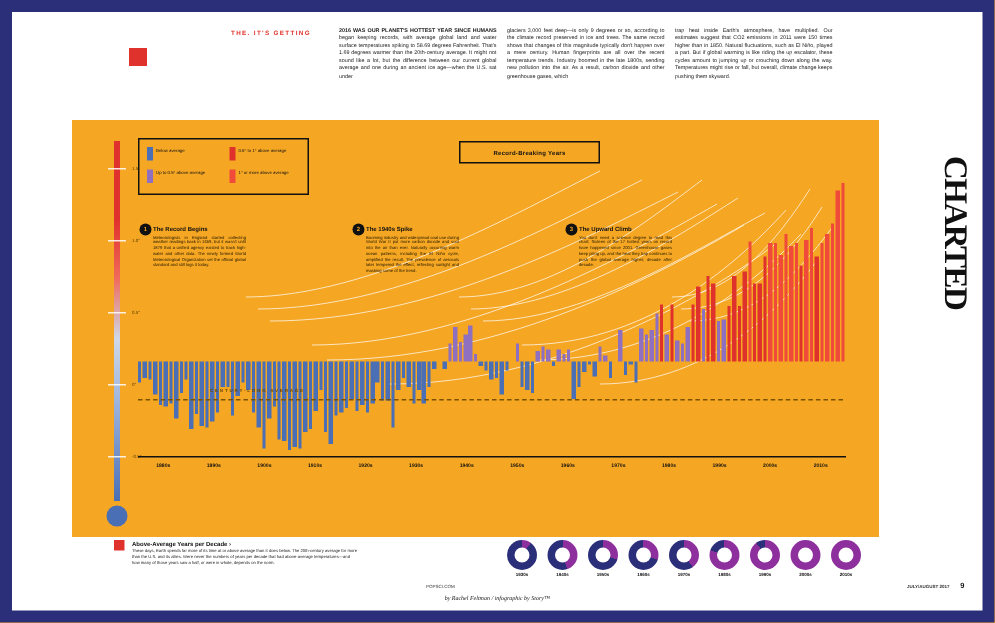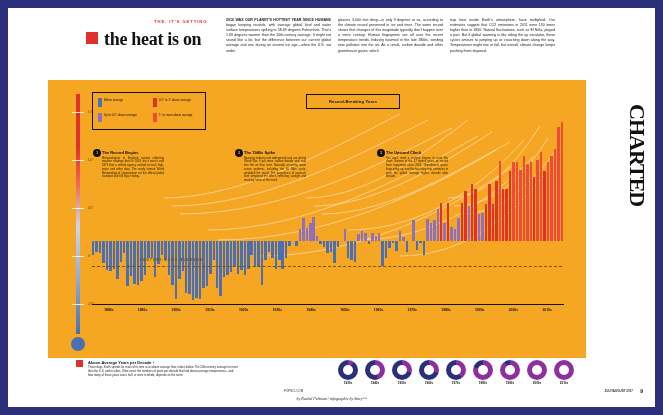--- a/index.html
+++ b/index.html
@@ -153,21 +153,20 @@
   .pnum { position:absolute; right:12px; top:380px; font-size:5px; font-weight:bold; color:#111; }
 </style>
 </head>
 <body>
 
 <div class="page">
 
   <div class="masthead">
     <div class="kicker">THE. IT'S GETTING</div>
     <div class="redsq"></div>
-    <div class="headline">the heat is on</div>
 
     <div class="coltext" id="col1">
       <span class="lead">2016 WAS OUR PLANET'S HOTTEST YEAR SINCE HUMANS</span><span> began keeping records, with average global land and water surface temperatures spiking to 58.69 degrees Fahrenheit. That's 1.69 degrees warmer than the 20th-century average. It might not sound like a lot, but the difference between our current global average and one during an ancient ice age—when the U.S. sat under</span>
     </div>
     <div class="coltext" id="col2">
       <span>glaciers 3,000 feet deep—is only 9 degrees or so, according to the climate record preserved in ice and trees. The same record shows that changes of this magnitude typically don't happen over a mere century. Human fingerprints are all over the recent temperature trends. Industry boomed in the late 1800s, sending new pollution into the air. As a result, carbon dioxide and other greenhouse gases, which</span>
     </div>
     <div class="coltext" id="col3">
       <span>trap heat inside Earth's atmosphere, have multiplied. Our estimates suggest that CO2 emissions in 2011 were 150 times higher than in 1850. Natural fluctuations, such as El Niño, played a part. But if global warming is like riding the up escalator, these cycles amount to jumping up or crouching down along the way. Temperatures might rise or fall, but overall, climate change keeps pushing them skyward.</span>
     </div>

